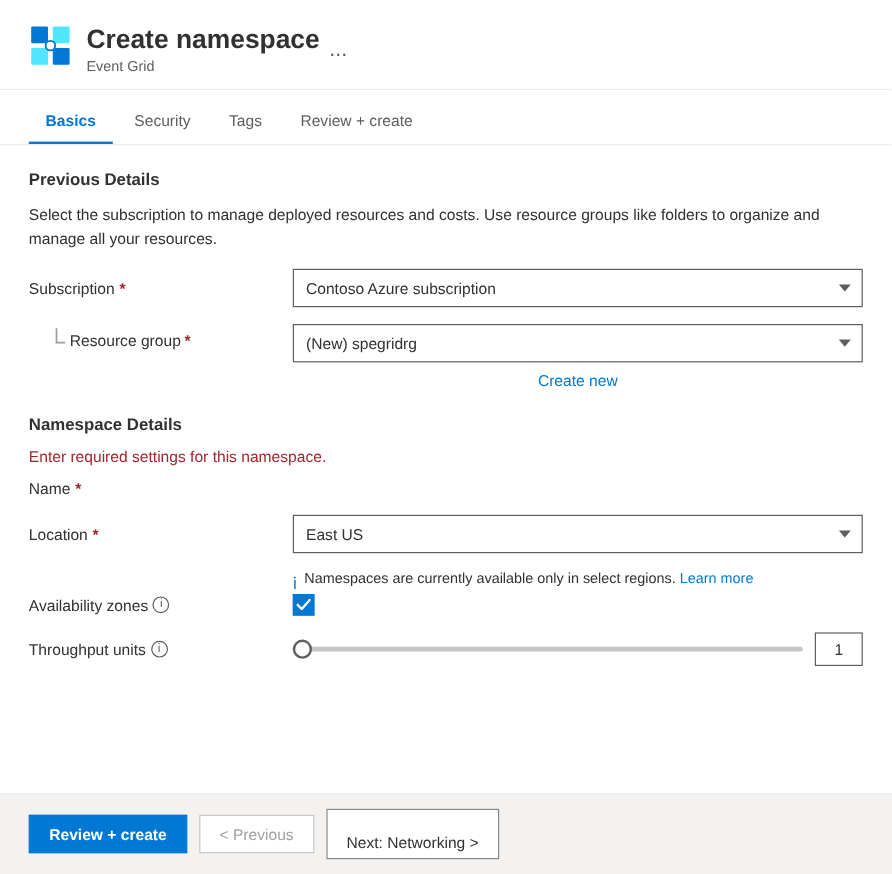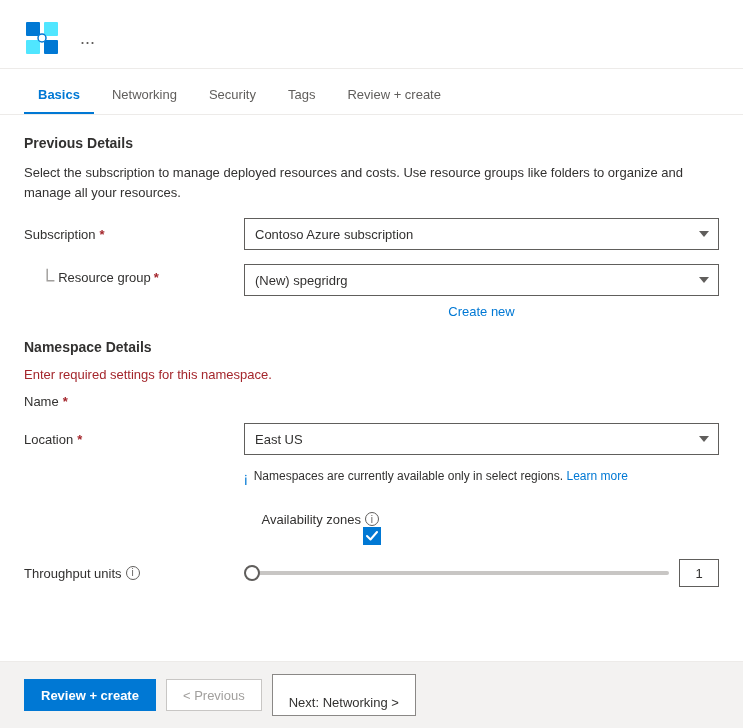--- a/index.html
+++ b/index.html
@@ -212,26 +212,29 @@
   <div class="header-icon">
     <svg viewBox="0 0 36 36" xmlns="http://www.w3.org/2000/svg">
       <rect width="36" height="36" rx="3" fill="#fff"></rect>
       <rect x="2" y="2" width="14" height="14" rx="1" fill="#0078d4"></rect>
       <rect x="20" y="2" width="14" height="14" rx="1" fill="#50e6ff"></rect>
       <rect x="2" y="20" width="14" height="14" rx="1" fill="#50e6ff"></rect>
       <rect x="20" y="20" width="14" height="14" rx="1" fill="#0078d4"></rect>
       <circle cx="18" cy="18" r="4" fill="#fff" stroke="#0078d4" stroke-width="1.5"></circle>
     </svg>
   </div>
+  <div class="header-text">
+    <div class="header-title">Create namespace</div>
+    <div class="header-subtitle">Event Grid</div>
+  </div>
   <div class="header-more">...</div>
 </div>
 
 <div class="tabs">
   <div class="tab active">Basics</div>
-  <div class="tab">Networking</div>
   <div class="tab">Security</div>
   <div class="tab">Tags</div>
   <div class="tab">Review + create</div>
 </div>
 
 <div class="content">
 
   <div class="section-title">Previous Details</div>
   <div class="description">Select the subscription to manage deployed resources and costs. Use resource groups like folders to organize and manage all your resources.</div>
 
@@ -295,21 +298,21 @@
     </div>
   </div>
   <div class="info-row">
     <span class="info-icon">ℹ</span>
     <span class="info-text">
       <span>Namespaces are currently available only in select regions.</span>
       <a href="#">Learn more</a>
     </span>
   </div>
 
-  <div class="form-row" style="margin-top: 23px; flex-direction: column;">
+  <div class="form-row" style="margin-top: 0;">
     <div class="form-label">
       <span>Availability zones</span>
       <span class="info-circle">i</span>
     </div>
     <div class="form-control">
       <div class="checkbox-wrapper">
         <div class="checkbox-custom">
           <svg viewBox="0 0 12 12">
             <polyline points="1,6 4.5,9.5 11,2" fill="none" stroke="white" stroke-width="2" stroke-linecap="round" stroke-linejoin="round"></polyline>
           </svg>

